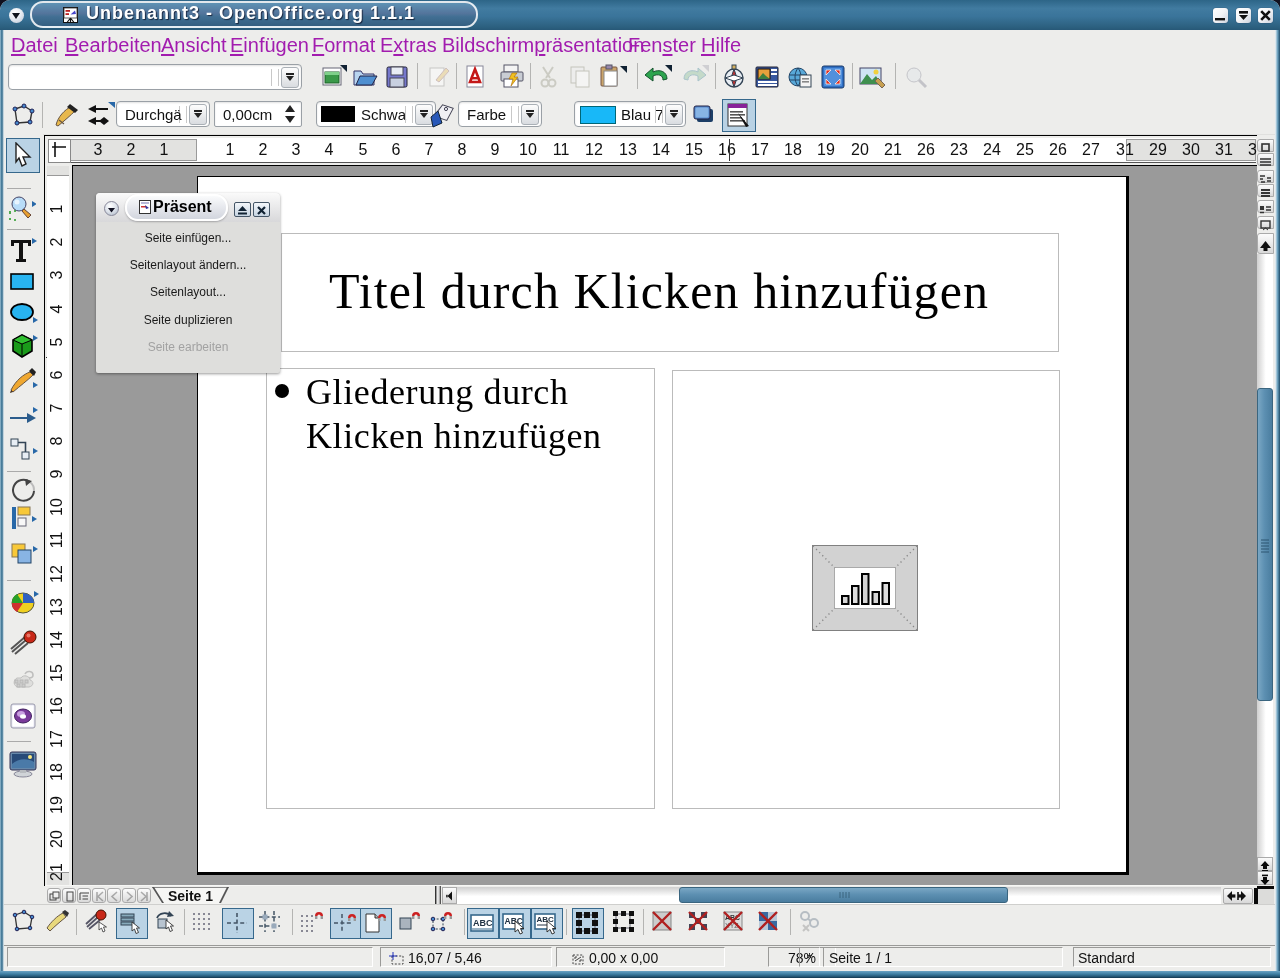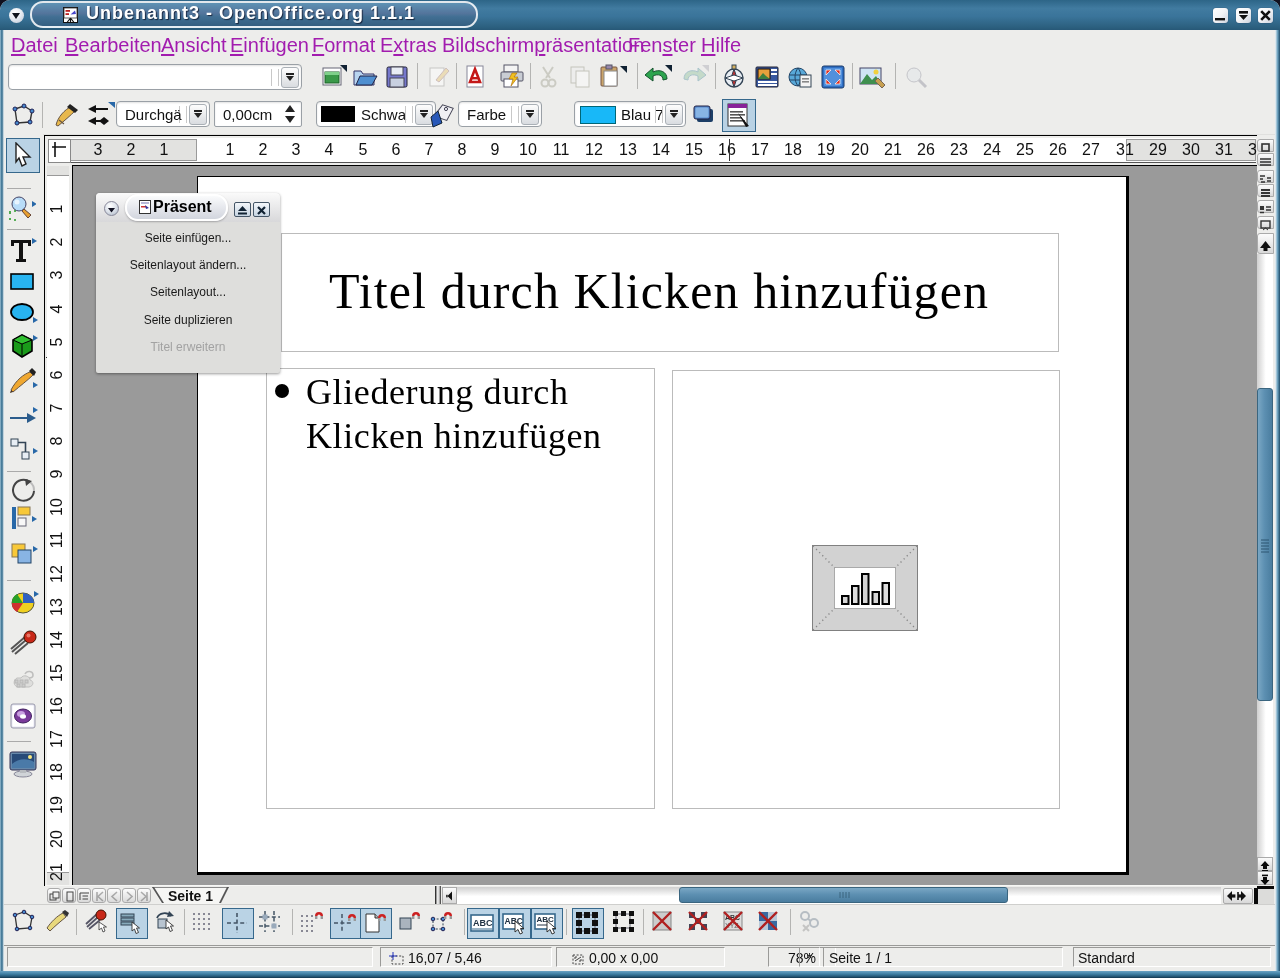--- a/index.html
+++ b/index.html
@@ -497,21 +497,21 @@
   </div>
   <div class="abs" style="left:253px;top:202px;width:17px;height:15px;background:linear-gradient(to bottom,#f4f7fa,#c6d4e2);border:1px solid #456;border-radius:2px;box-sizing:border-box;">
     <svg width="15" height="13">
         <path d="M4 3 L11 10 M11 3 L4 10" stroke="#123" stroke-width="2.2"></path>
       </svg>
   </div>
   <div class="palitem" style="top:231px;">Seite einfügen...</div>
   <div class="palitem" style="top:258px;">Seitenlayout ändern...</div>
   <div class="palitem" style="top:285px;">Seitenlayout...</div>
   <div class="palitem" style="top:313px;">Seite duplizieren</div>
-  <div class="palitem" style="top:340px;color:#a2a2a2;">Titel erweitern</div>
+  <div class="palitem" style="top:340px;color:#a2a2a2;">Seite earbeiten</div>
   <div class="abs" style="left:45px;top:885px;width:1211px;height:2px;background:#f6f6f4;"></div>
   <div id="tabrow" class="abs"></div>
   <div class="sbtn abs" style="left:47px;"><svg width="13" height="13">
         <rect x="2" y="4" width="6" height="6" fill="none" stroke="#444"></rect>
         <rect x="5" y="2" width="6" height="6" fill="#eee" stroke="#444"></rect>
       </svg></div>
   <div class="sbtn abs" style="left:62px;"><svg width="13" height="13">
         <rect x="4" y="2" width="6" height="9" fill="none" stroke="#444"></rect>
       </svg></div>
   <div class="sbtn abs" style="left:77px;"><svg width="13" height="13">

